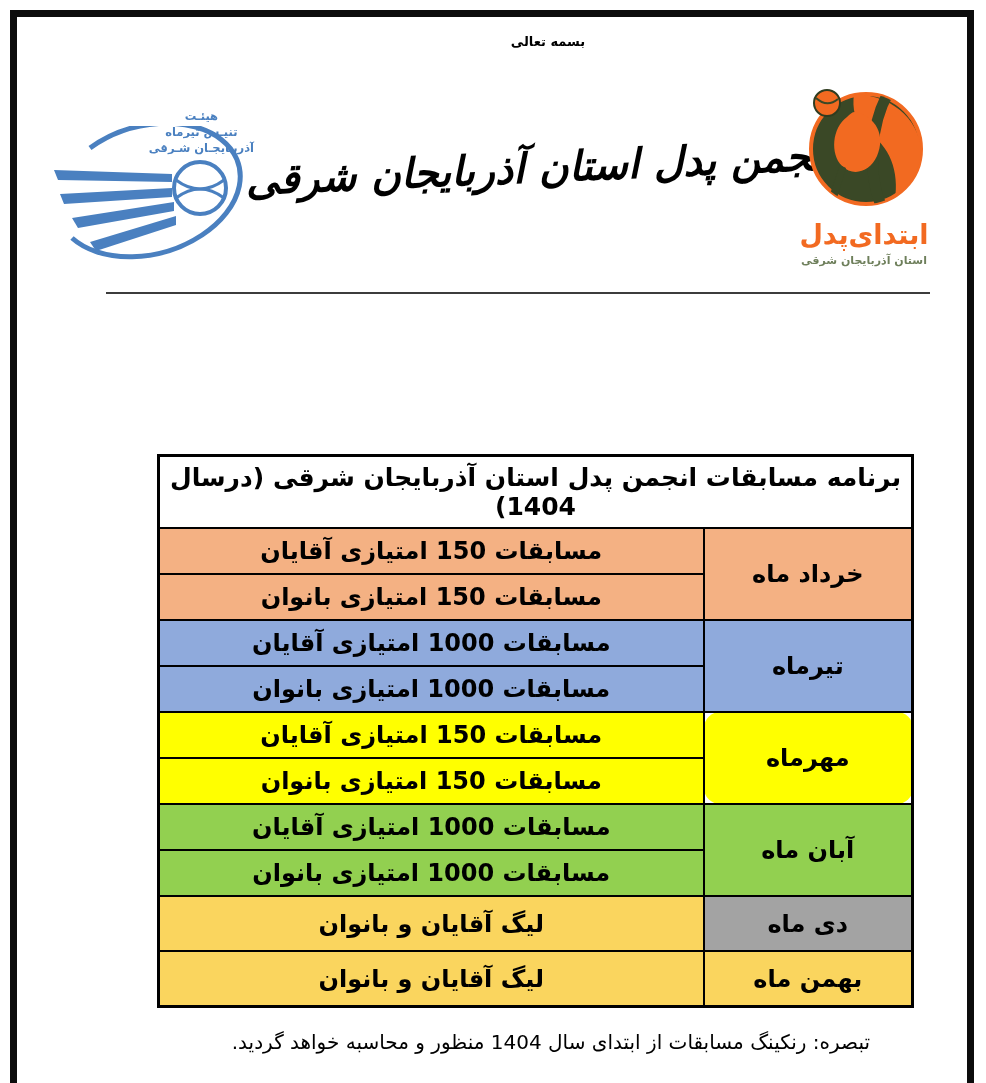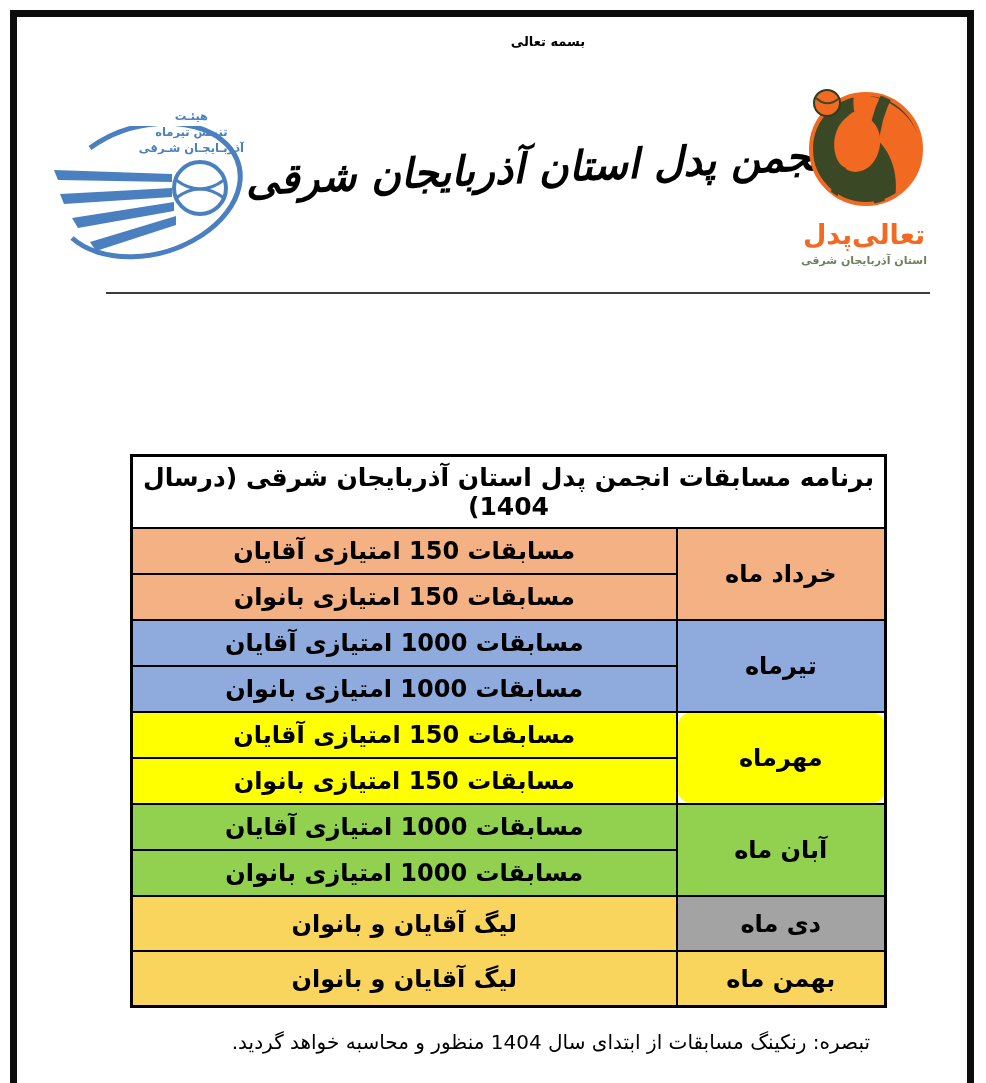--- a/index.html
+++ b/index.html
@@ -12,21 +12,21 @@
     border:7px solid #0c0c0c; box-sizing:border-box; pointer-events:none;
   }
   .bismillah {
     position:absolute; top:34px; left:0; right:0; text-align:center;
     transform:translateX(55px); font-size:13px; font-weight:bold;
   }
   
   .tennis-logo { position:absolute; left:50px; top:108px; width:224px; height:164px; }
   .tennis-logo svg { position:absolute; left:0; top:18px; }
   .tennis-text {
-    position:absolute; top:0; right:30px; text-align:center;
+    position:absolute; top:0; right:20px; text-align:center;
     font-size:11.5px; line-height:16px; font-weight:bold; color:#4A80C0;
     white-space:nowrap;
   }
   
   .calligraphy {
     position:absolute; left:300px; top:98px; width:480px; height:140px;
     display:flex; align-items:center; justify-content:center;
     font-family:"DejaVu Serif", serif; font-style:italic; font-weight:bold;
     font-size:41px; transform:rotate(-2.5deg); white-space:nowrap;
   }
@@ -37,21 +37,21 @@
   .divider { position:absolute; top:292px; left:106px; width:824px; border-top:2px solid #3c3c3c; }
   
   .schedule {
     position:absolute; top:454px; left:130px; width:754px;
     border-collapse:collapse; table-layout:fixed;
   }
   .schedule th, .schedule td {
     border:2px solid #000; text-align:center; vertical-align:middle;
     font-weight:bold; color:#000; padding:0; overflow:hidden;
   }
-  .schedule { border:3px solid #000; }
+  .schedule { border:3px solid #000;margin-left:27px; }
   .table-title { height:70px; font-size:25px; background:#fff; }
   .col-month { width:209px; }
   .col-activity { width:545px; }
   td.activity-cell, td.month-cell { font-size:24px; }
   tr.group-row td { height:44px; }
   tr.tall-row td { height:53px; }
   .note {
     position:absolute; top:1030px; left:130px; width:740px;
     text-align:right; font-size:20px; font-weight:normal;
   }
@@ -92,21 +92,21 @@
           </clipPath>
         </defs>
       <circle cx="67" cy="63" r="55" fill="#3A4826" stroke="#F26A21" stroke-width="4"></circle>
       <path d="M 55 8 C 100 10 122 40 122 66 C 122 88 112 104 96 114 C 100 86 92 60 66 44 C 56 37 53 22 55 8 Z" fill="#F26A21" clip-path="url(#pc)"></path>
       <path d="M 92 2 C 70 38 68 90 84 124" stroke="#3A4826" stroke-width="11" fill="none" clip-path="url(#pc)"></path>
       <path d="M 56 26 C 77 30 87 50 78 70 C 71 86 54 91 43 80 C 31 68 33 42 48 31 C 51 28 53 26 56 26 Z" fill="#F26A21" clip-path="url(#pc)"></path>
       <path d="M 47 82 L 38 112 L 31 108 L 41 79 Z" fill="#3A4826" clip-path="url(#pc)"></path>
       <circle cx="28" cy="17" r="13" fill="#F26A21" stroke="#2F3C20" stroke-width="2"></circle>
       <path d="M 17 12 Q 28 22 39 13" fill="none" stroke="#3A4826" stroke-width="2"></path>
     </svg>
-    <div class="padel-wordmark" dir="rtl">تعالی‌پدل</div>
+    <div class="padel-wordmark" dir="rtl">ابتدای‌پدل</div>
     <div class="padel-subtitle" dir="rtl">استان آذربایجان شرقی</div>
   </div>
 
   <div class="divider"></div>
 
   <table class="schedule" dir="rtl">
     <colgroup>
         <col class="col-month">
         <col class="col-activity">
       </colgroup>

